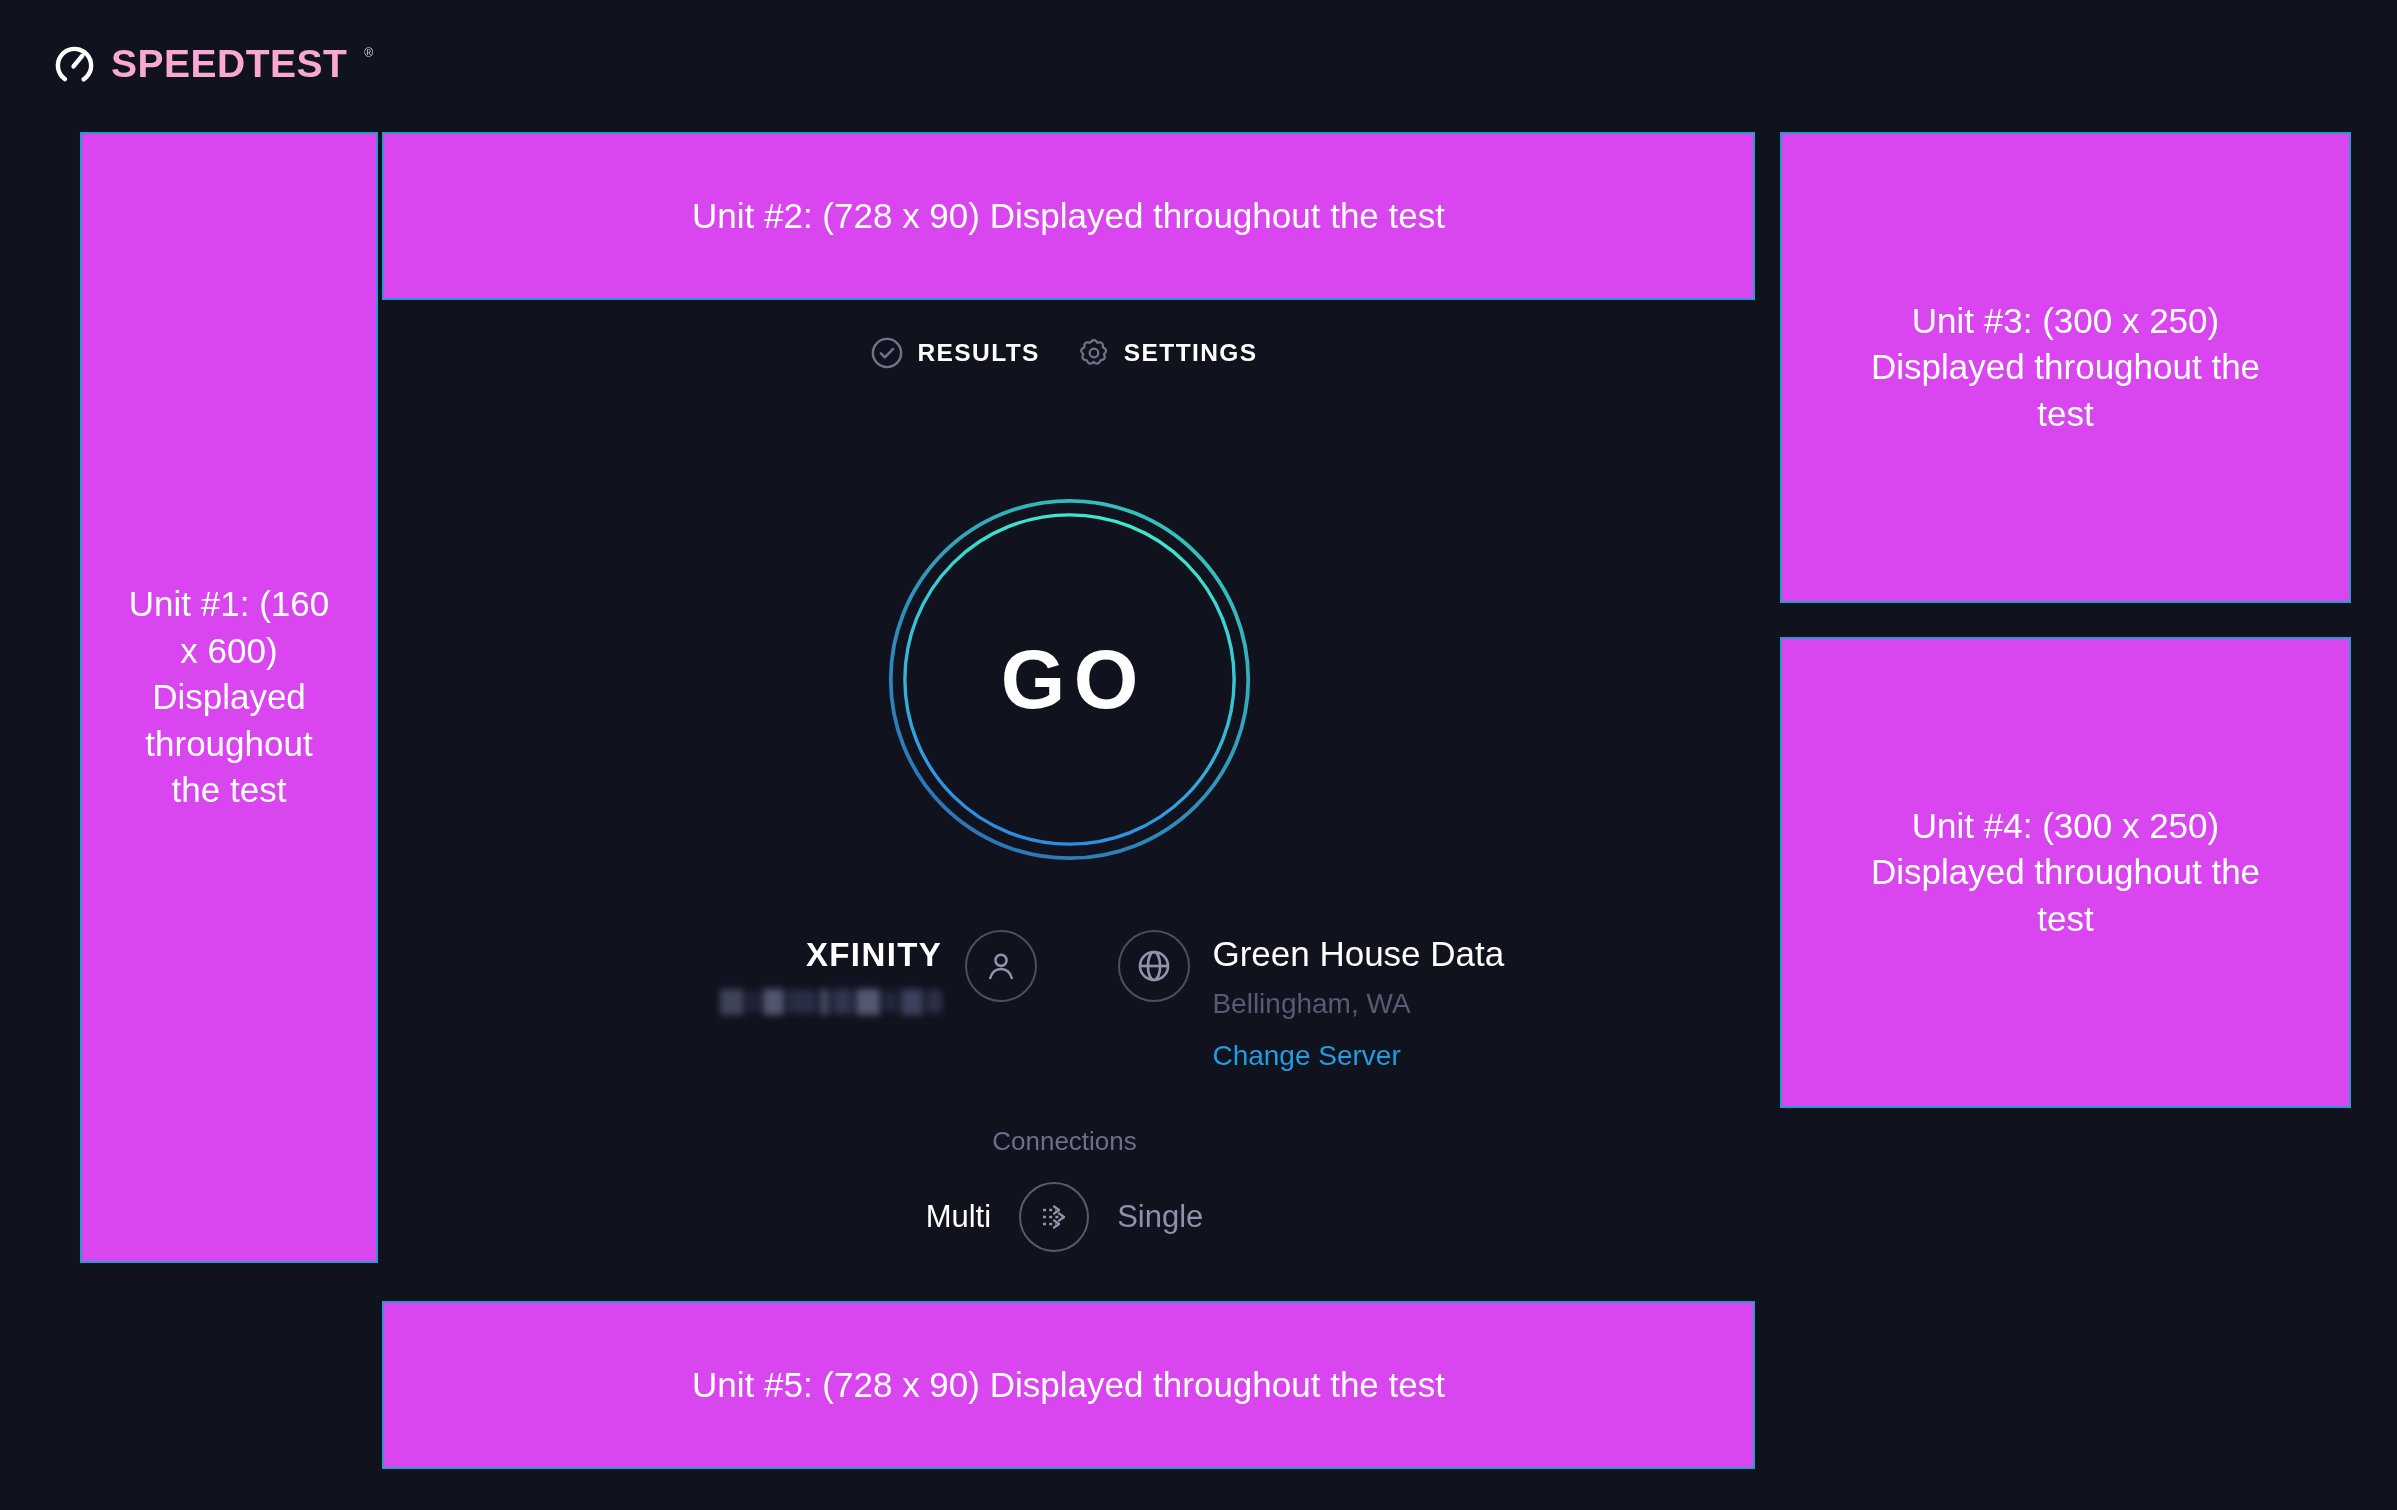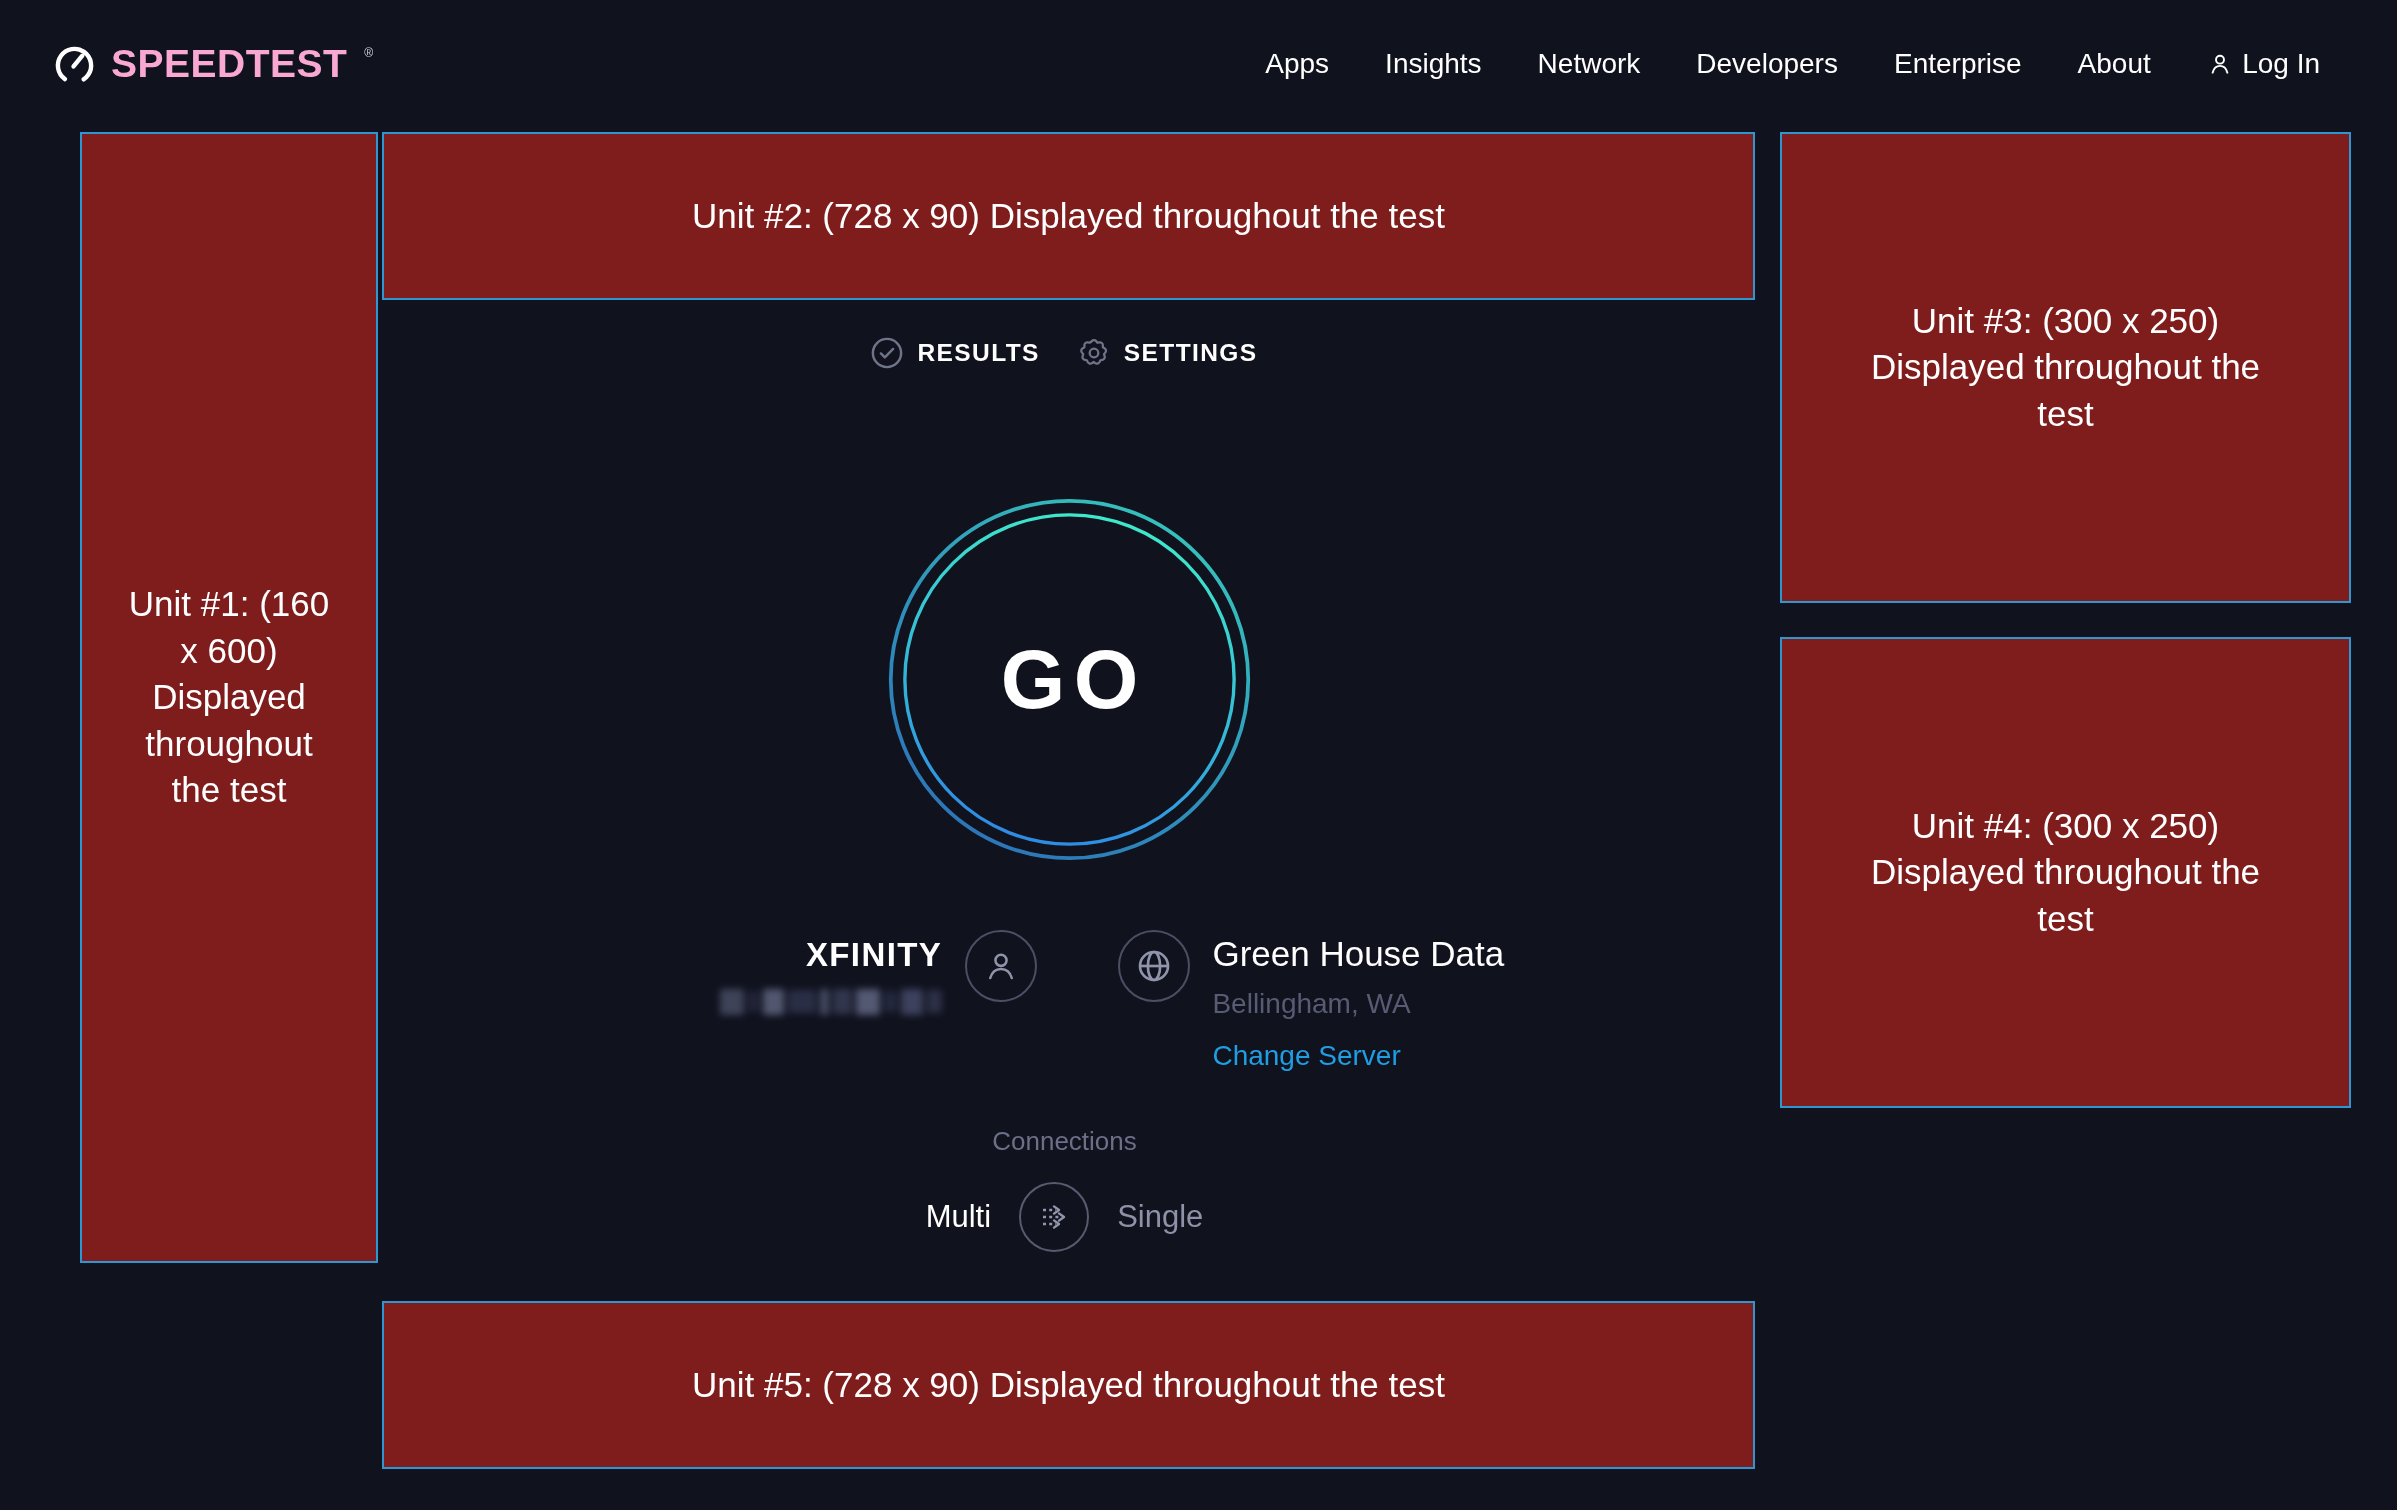--- a/index.html
+++ b/index.html
@@ -60,21 +60,21 @@
   }
   .login {
     display: flex;
     align-items: center;
     gap: 9.4px;
   }
 
   
   .ad-unit {
     position: absolute;
-    background: #7f1d1d;
+    background: #d946ef;
     border: 2.8px solid #2e97d3;
     display: flex;
     align-items: center;
     justify-content: center;
     text-align: center;
     font-size: 35px;
     line-height: 1.33;
     color: #ffffff;
     cursor: pointer;
   }
@@ -236,37 +236,20 @@
       <span style="display:flex;">
         <svg width="43" height="43" viewBox="0 0 44 44" fill="none">
           <circle cx="22" cy="23" r="17" stroke="#ffffff" stroke-width="4.5" stroke-linecap="round" stroke-dasharray="86 21" transform="rotate(125 22 23)"></circle>
           <line x1="21" y1="24" x2="30" y2="13" stroke="#ffffff" stroke-width="4.5" stroke-linecap="round"></line>
         </svg>
       </span>
       <span class="logo-text">SPEEDTEST</span>
       <sup>®</sup>
     </div>
 
-    <nav class="nav">
-      <a class="nav-item">Apps</a>
-      <a class="nav-item">Insights</a>
-      <a class="nav-item">Network</a>
-      <a class="nav-item">Developers</a>
-      <a class="nav-item">Enterprise</a>
-      <a class="nav-item">About</a>
-      <a class="nav-item login">
-        <span style="display:flex;">
-          <svg width="26" height="26" viewBox="0 0 30 30" fill="none">
-            <circle cx="15" cy="10" r="4.6" stroke="#ffffff" stroke-width="2.2"></circle>
-            <path d="M6.5 25c1.4-5.4 4.6-7.8 8.5-7.8s7.1 2.4 8.5 7.8" stroke="#ffffff" stroke-width="2.2" stroke-linecap="round"></path>
-          </svg>
-        </span>
-        <span>Log In</span>
-      </a>
-    </nav>
   </div>
 
   <div class="ad-unit ad-unit-1">
     <div class="ad-text">Unit #1: (160 x 600) Displayed throughout the test</div>
   </div>
   <div class="ad-unit ad-unit-2">
     <div class="ad-text">Unit #2: (728 x 90) Displayed throughout the test</div>
   </div>
   <div class="ad-unit ad-unit-3">
     <div class="ad-text">Unit #3: (300 x 250) Displayed throughout the test</div>

